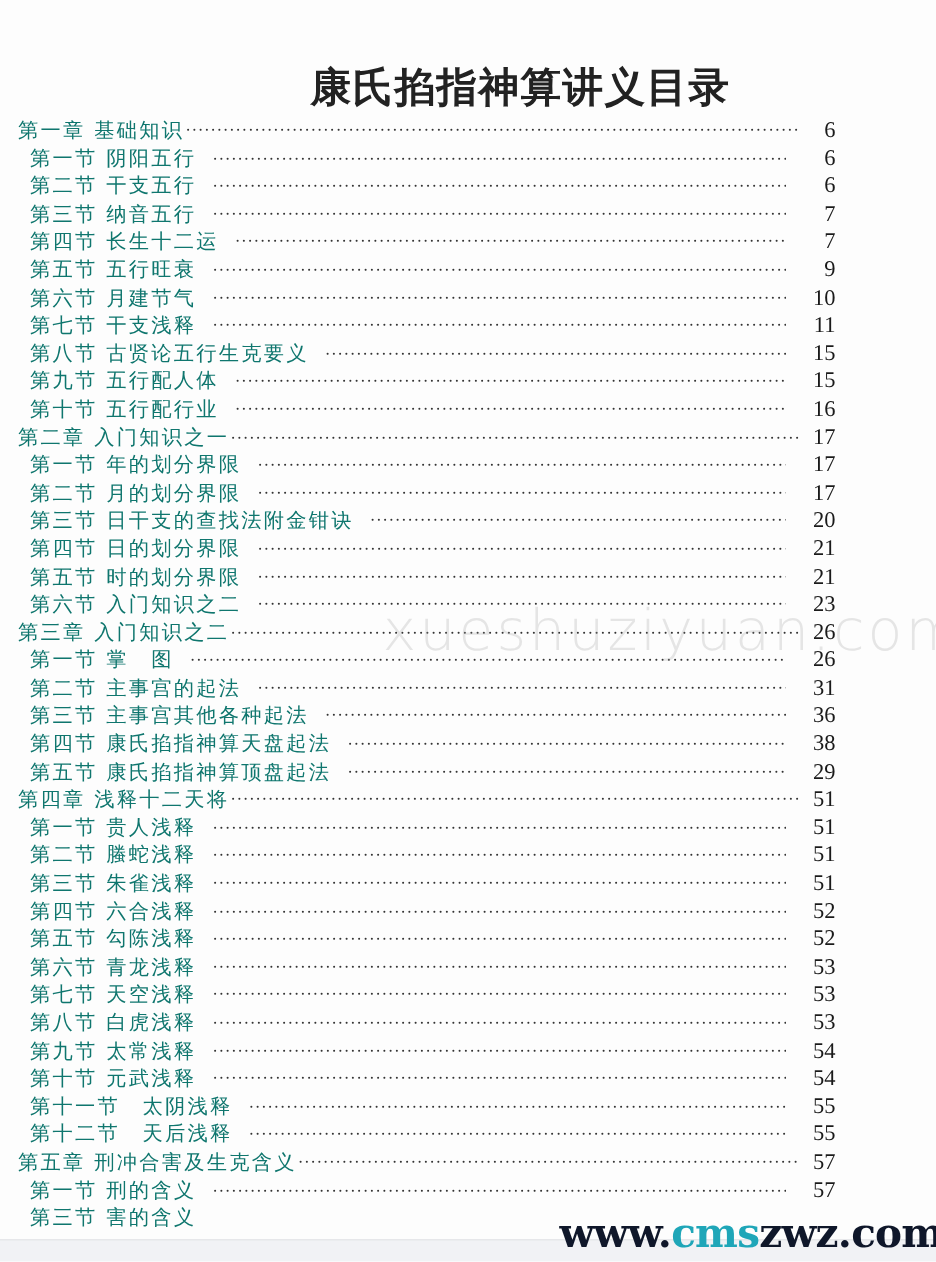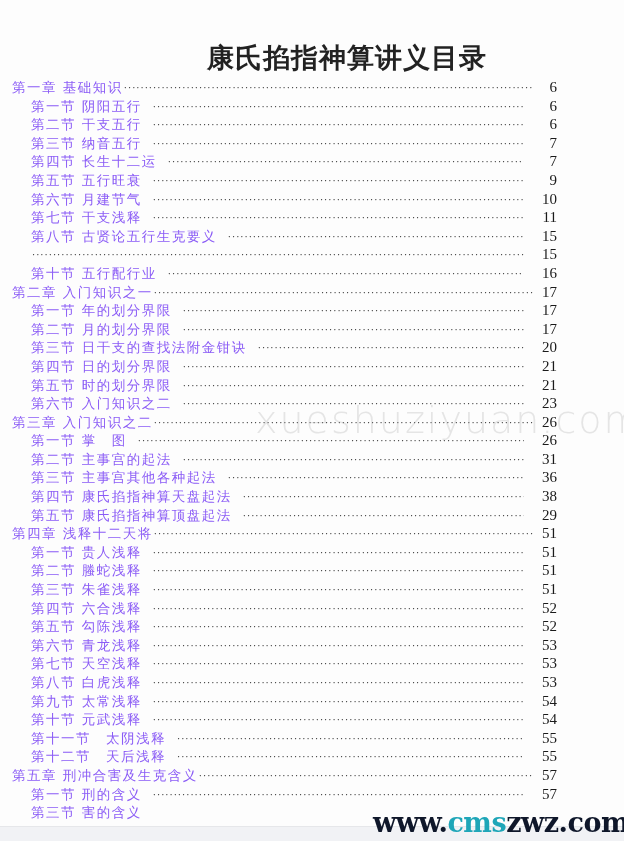--- a/index.html
+++ b/index.html
@@ -46,25 +46,25 @@
     .row {
       position: relative;
       height: 18.6px;
       line-height: 18.6px;
       font-size: 13.5px;
       display: flex;
       align-items: baseline;
       white-space: nowrap;
     }
     .row.chapter { padding-left: 12px; }
-    .row.section { padding-left: 31px; gap: 10px; }
+    .row.section { padding-left: 20px; gap: 10px; }
     .row .label {
       flex: 0 0 auto;
       letter-spacing: 1.5px;
-      color: #8b5cf6;
+      color: #0f766e;
     }
     .row .leader {
       flex: 1 1 auto;
       overflow: hidden;
       margin: 0 1px;
       color: #333;
       font-size: 10px;
       letter-spacing: 1px;
       position: relative;
       top: -1px;
@@ -163,20 +163,21 @@
         <span class="label">第七节 干支浅释</span>
         <span class="leader"></span>
         <span class="page-num">11</span>
       </div>
       <div class="row section">
         <span class="label">第八节 古贤论五行生克要义</span>
         <span class="leader"></span>
         <span class="page-num">15</span>
       </div>
       <div class="row section">
+        <span class="label">第九节 五行配人体</span>
         <span class="leader"></span>
         <span class="page-num">15</span>
       </div>
       <div class="row section">
         <span class="label">第十节 五行配行业</span>
         <span class="leader"></span>
         <span class="page-num">16</span>
       </div>
       <div class="row chapter">
         <span class="label">第二章 入门知识之一</span>

